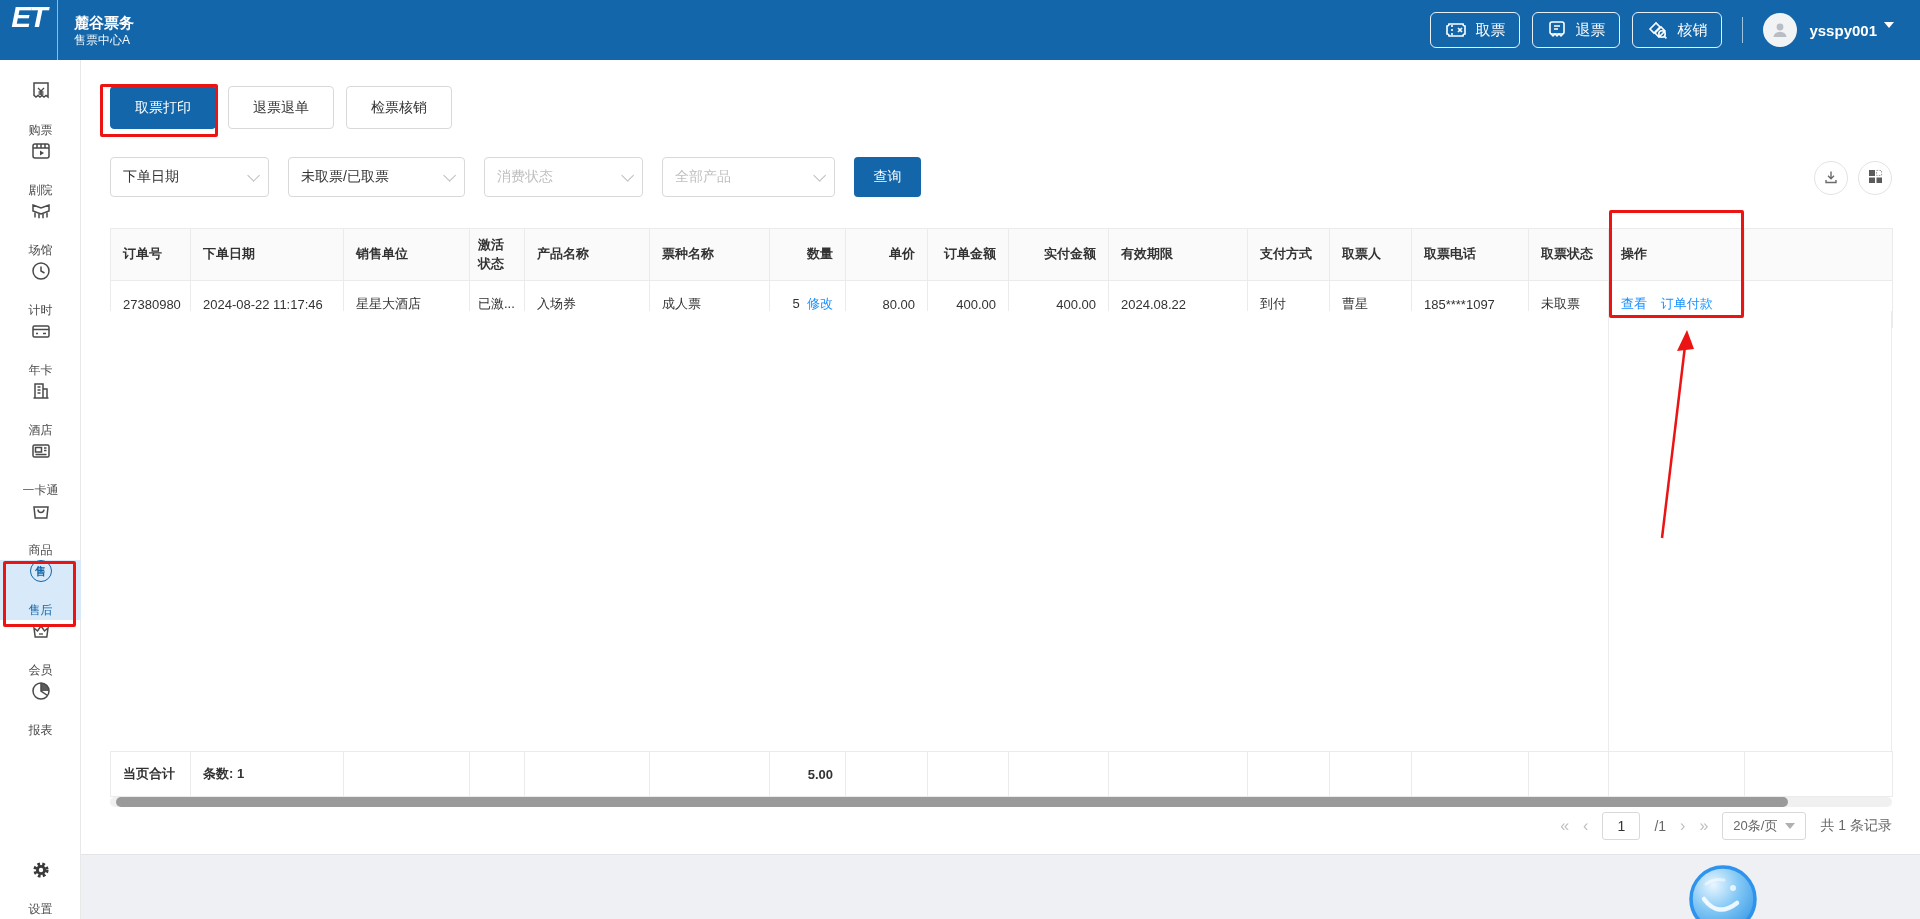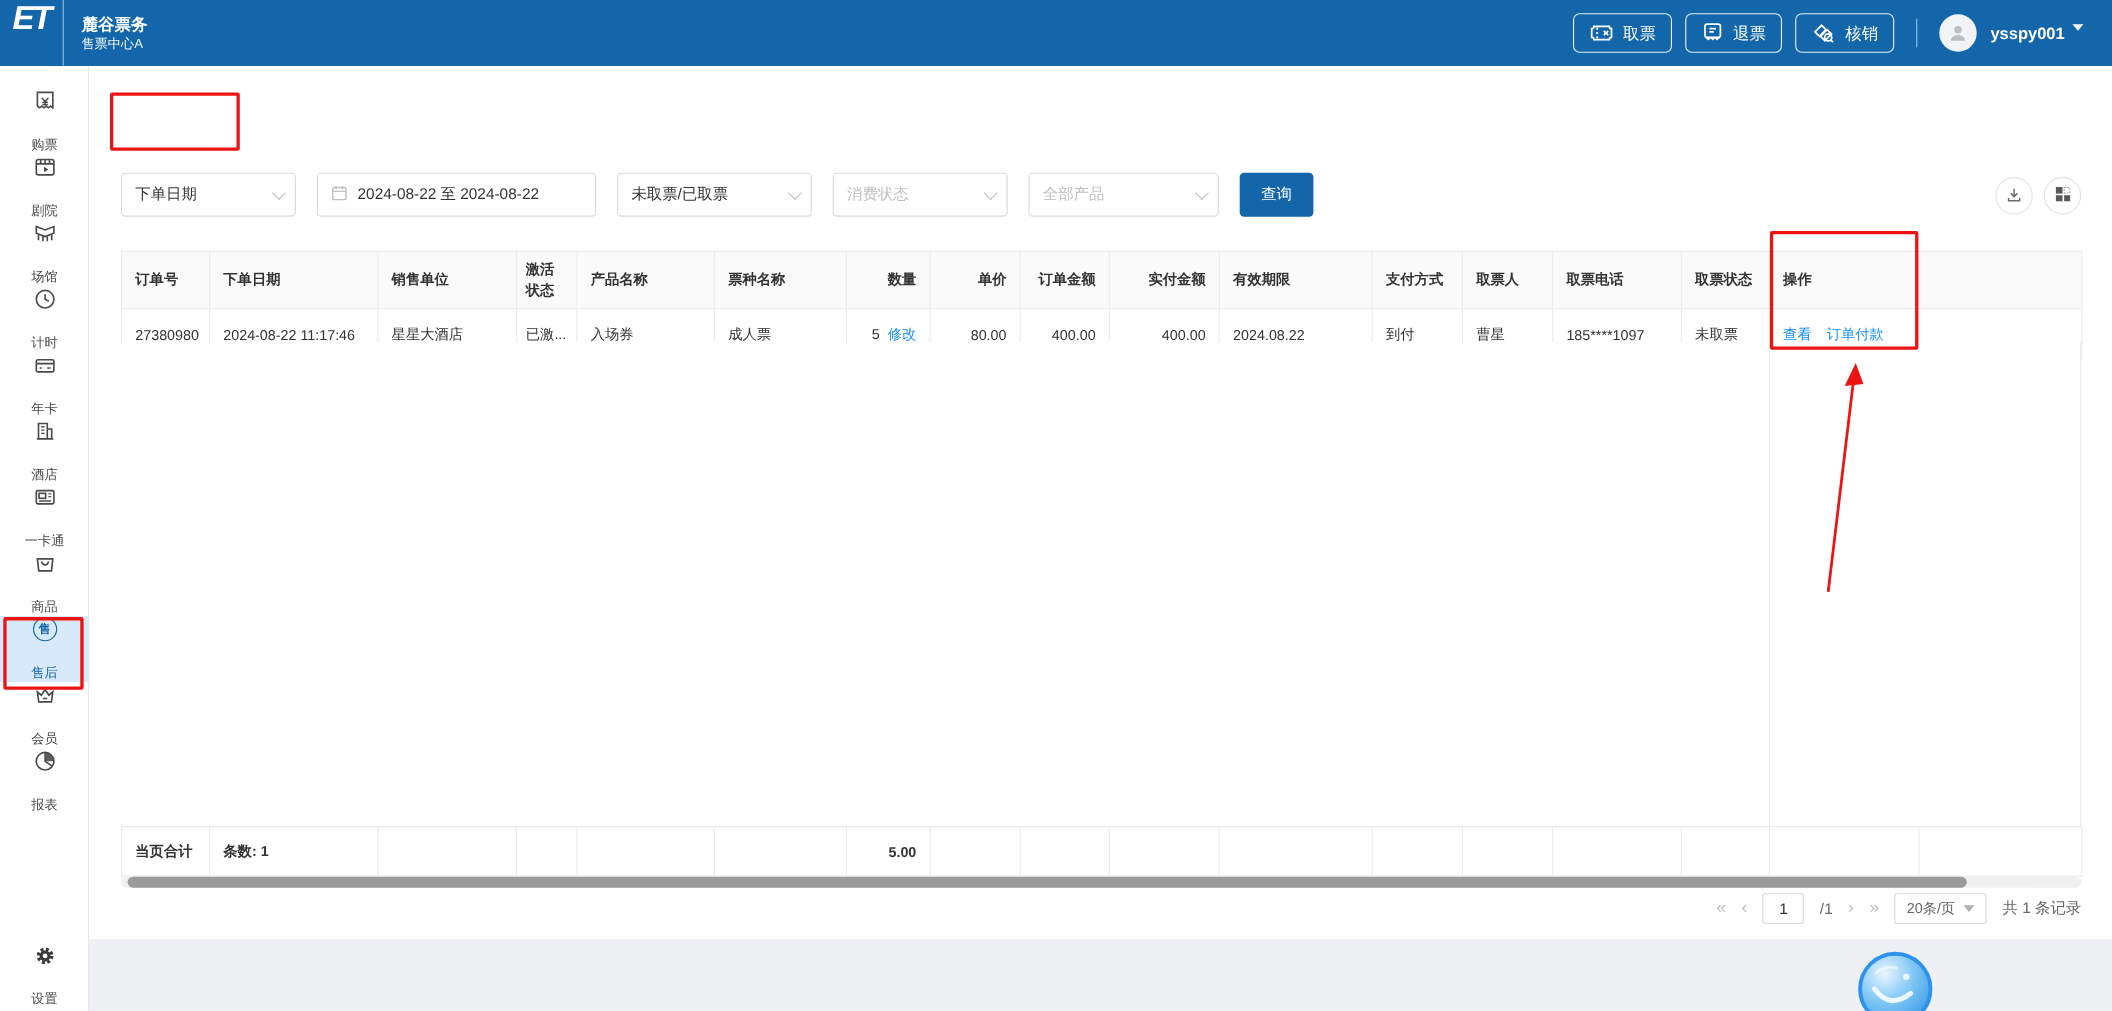--- a/index.html
+++ b/index.html
@@ -16,21 +16,21 @@
   .topbar-right { margin-left:auto; display:flex; align-items:center; gap:12px; padding-right:26px; }
   .top-btn { display:flex; align-items:center; gap:8px; border:1px solid rgba(255,255,255,.9); border-radius:6px; height:36px; padding:0 14px; color:#fff; font-size:15px; cursor:pointer; background:transparent; }
   .top-btn svg { display:block; }
   .top-divider { width:1px; height:26px; background:rgba(255,255,255,.6); margin:0 8px; }
   .avatar { width:34px; height:34px; border-radius:50%; background:#f2f3f5; display:flex; align-items:center; justify-content:center; }
   .user-name { color:#fff; font-size:15px; font-weight:bold; display:flex; align-items:flex-start; gap:7px; cursor:pointer; }
   .caret-down { width:0; height:0; border-left:5px solid transparent; border-right:5px solid transparent; border-top:6px solid #fff; display:inline-block; }
 
   
   .sidebar { position:absolute; left:0; top:60px; width:81px; height:859px; background:#fff; border-right:1px solid #e8e8e8; display:flex; flex-direction:column; padding-top:20px; z-index:4; }
-  .side-item { width:81px; height:60px; display:flex; flex-direction:column; align-items:center; justify-content:center; gap:20px; cursor:pointer; color:#4a4a4a; }
+  .side-item { width:81px; height:60px; display:flex; flex-direction:column; align-items:center; justify-content:flex-start; gap:20px; cursor:pointer; color:#4a4a4a; }
   .side-item .lbl { font-size:12px; }
   .side-item svg { display:block; }
   .side-item.active { background:#d8eafa; color:#1266a9; }
   .side-item.bottom { position:absolute; bottom:4px; left:0; height:56px; }
   .aftersale-circ { width:22px; height:22px; border-radius:50%; border:1.5px solid #1266a9; display:flex; align-items:center; justify-content:center; font-size:11px; color:#1266a9; font-weight:bold; }
 
   
   .main-card { position:absolute; left:81px; top:60px; width:1839px; height:795px; background:#fff; border-bottom:1px solid #e2e4e8; }
 
   
@@ -259,34 +259,30 @@
         <circle cx="11" cy="11" r="5" fill="#3a3a3a"></circle>
         <circle cx="11" cy="11" r="2.2" fill="#fff"></circle>
       </svg>
     </span>
     <span class="lbl">设置</span>
   </div>
 </div>
 
 <div class="main-card">
 
+  <div class="tabs">
+    <div class="tab-btn active">取票打印</div>
+    <div class="tab-btn">退票退单</div>
+    <div class="tab-btn">检票核销</div>
+  </div>
 
   <div class="filters">
     <div class="ctrl w-datetype">
       <span class="flex1">下单日期</span>
       <span class="chev"></span>
-    </div>
-    <div class="ctrl w-daterange">
-      <span class="cal-ico">
-        <svg width="15" height="15" viewBox="0 0 15 15" fill="none" stroke="#bfbfbf" stroke-width="1.3">
-          <rect x="1.5" y="2.5" width="12" height="11" rx="1"></rect>
-          <path d="M1.5 6 h12 M4.5 1 v3 M10.5 1 v3"></path>
-        </svg>
-      </span>
-      <span class="flex1">2024-08-22 至 2024-08-22</span>
     </div>
     <div class="ctrl w-status">
       <span class="flex1">未取票/已取票</span>
       <span class="chev"></span>
     </div>
     <div class="ctrl w-consume placeholder">
       <span class="flex1">消费状态</span>
       <span class="chev"></span>
     </div>
     <div class="ctrl w-product placeholder">

